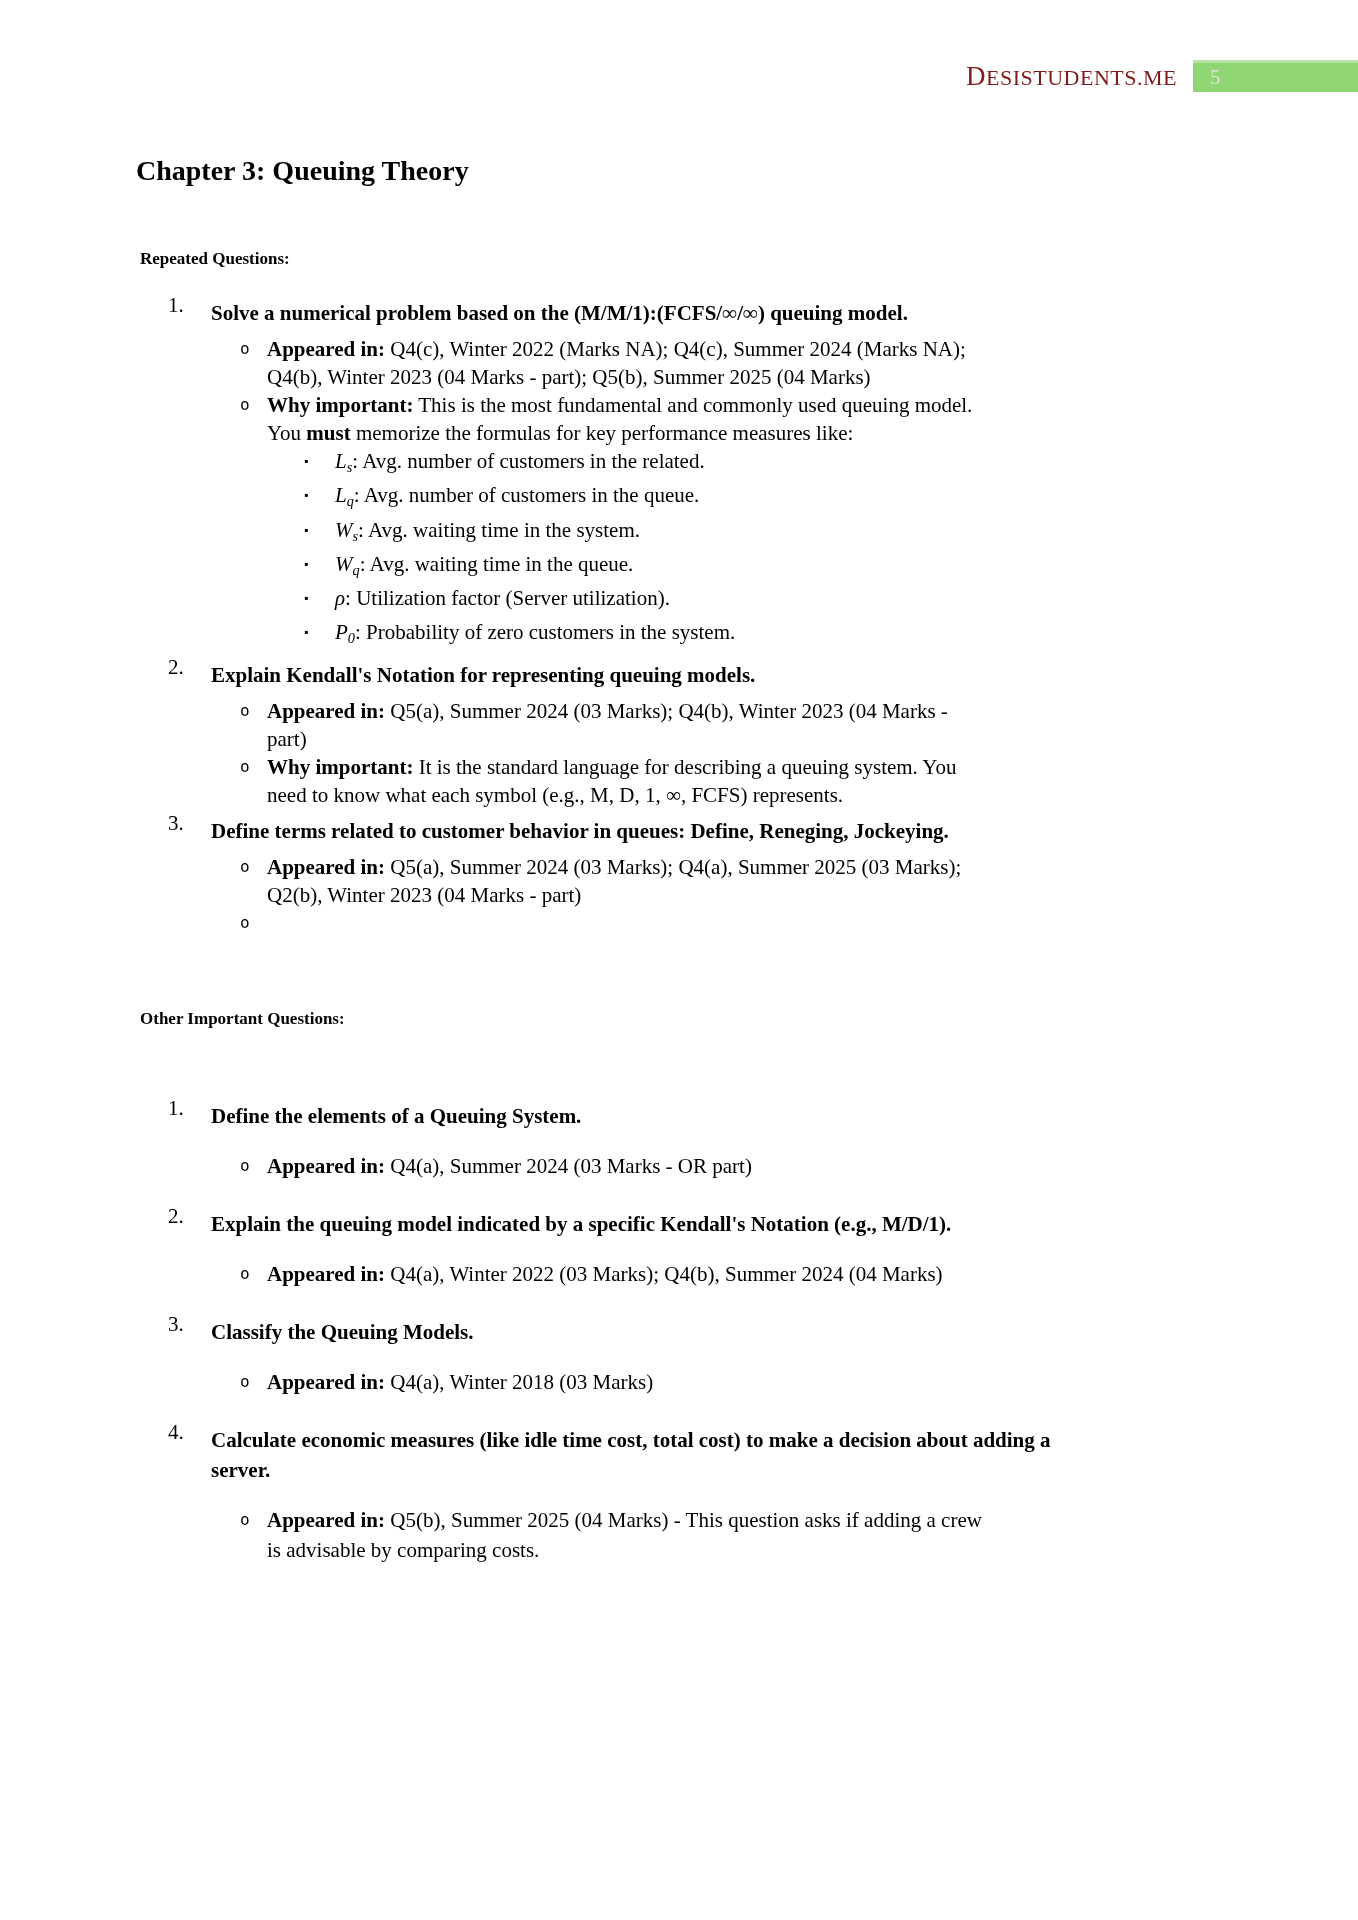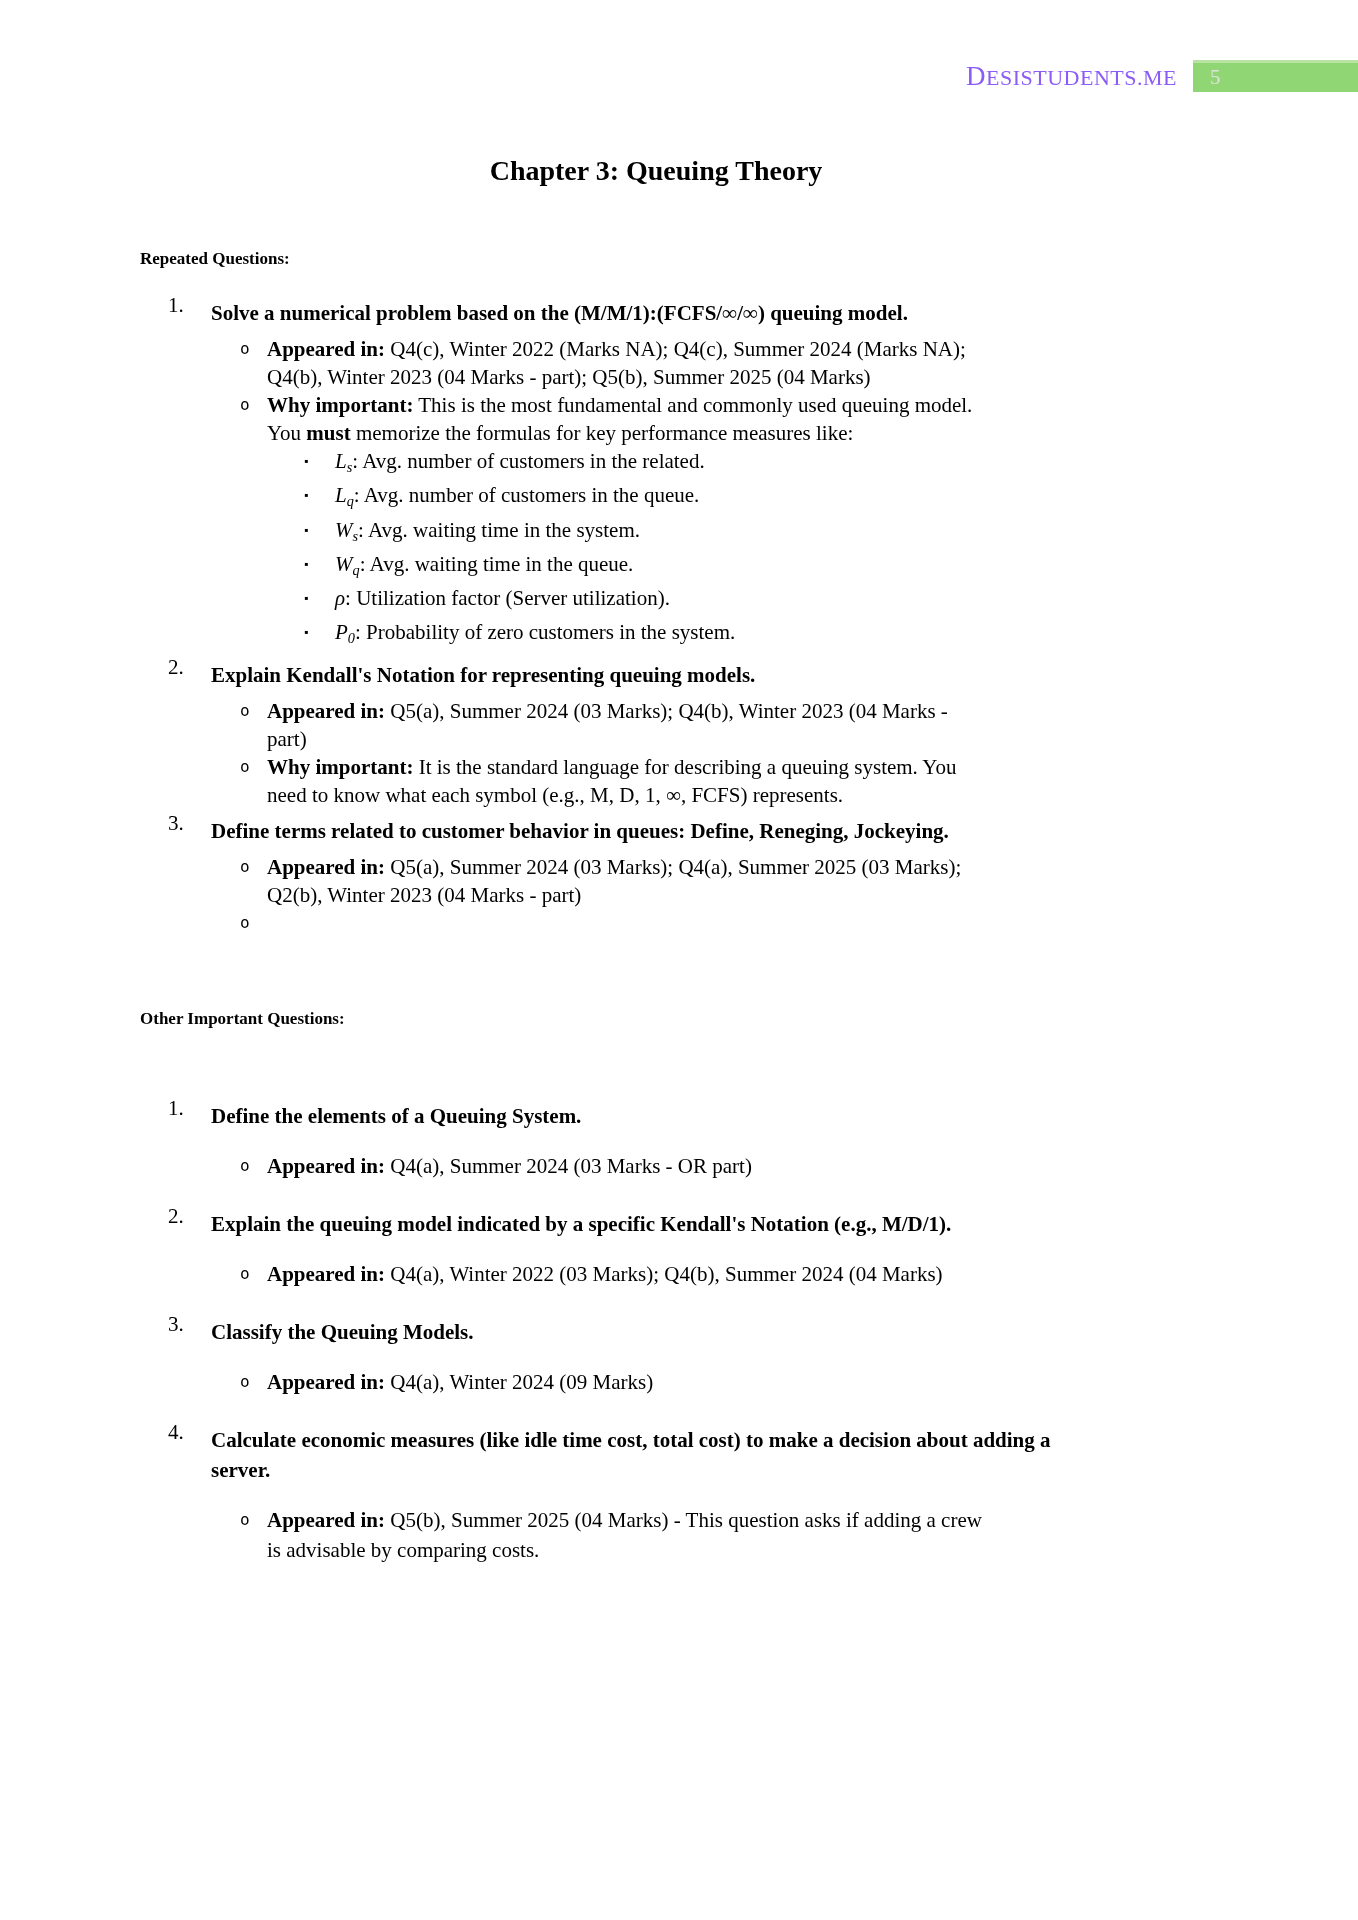--- a/index.html
+++ b/index.html
@@ -11,37 +11,37 @@
     color:#000;
     overflow:hidden;
   }
   
   .header{
     position:absolute;top:60px;left:0;right:0;
     display:flex;align-items:center;justify-content:flex-end;
   }
   .site{
     display:inline-block;
-    font-size:22px;color:#8b5cf6;letter-spacing:.5px;
+    font-size:22px;color:#7f1d1d;letter-spacing:.5px;
     margin-right:16px;line-height:1;
   }
   .site::first-letter{font-size:27px;}
   .badge{
     width:165px;height:32px;
     background:#90d675;
     border-top:3px solid #b9e3a2;
     box-sizing:border-box;
     display:flex;align-items:center;
     padding-left:17px;
     font-size:21px;color:#dfe3da;
   }
   
   .content{padding:155px 0 0 136px;}
   .title{
-    width:1040px;text-align:center;
+    width:1040px;text-align:left;
     font-size:28px;font-weight:bold;
     margin:0;
   }
   .sec-heading{
     font-size:17px;font-weight:bold;
     margin:62px 0 0 4px;
   }
   .sec-heading.second{margin-top:72px;}
   
   .list1{margin-top:22px;font-size:21px;line-height:28px;}
@@ -178,21 +178,21 @@
           </div>
         </div>
       </div>
 
       <div class="numrow">
         <span class="num">3.</span>
         <div class="icontent">
           <p class="qtitle">Classify the Queuing Models.</p>
           <div class="b1">
             <span class="bm">o</span>
-            <p class="bt"><b>Appeared in:</b><span> Q4(a), Winter 2024 (09 Marks)</span></p>
+            <p class="bt"><b>Appeared in:</b><span> Q4(a), Winter 2018 (03 Marks)</span></p>
           </div>
         </div>
       </div>
 
       <div class="numrow">
         <span class="num">4.</span>
         <div class="icontent">
           <p class="qtitle">Calculate economic measures (like idle time cost, total cost) to make a decision about adding a server.</p>
           <div class="b1">
             <span class="bm">o</span>

